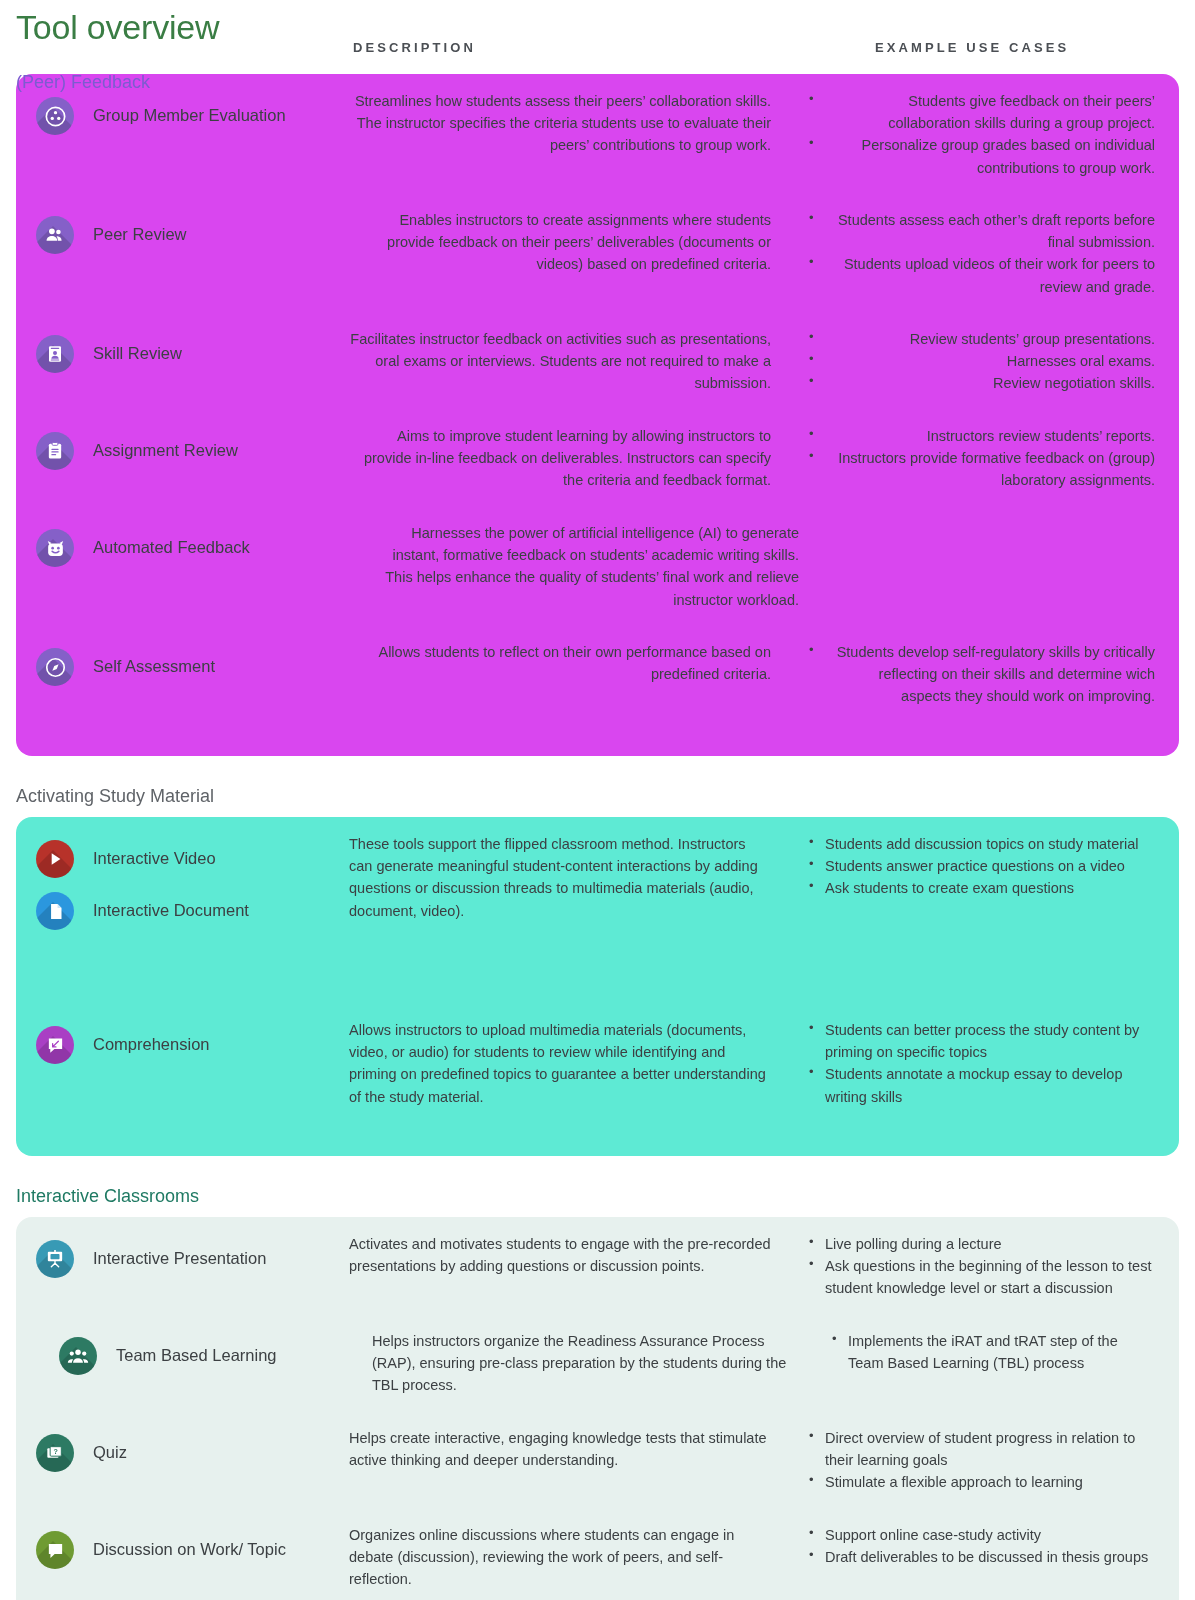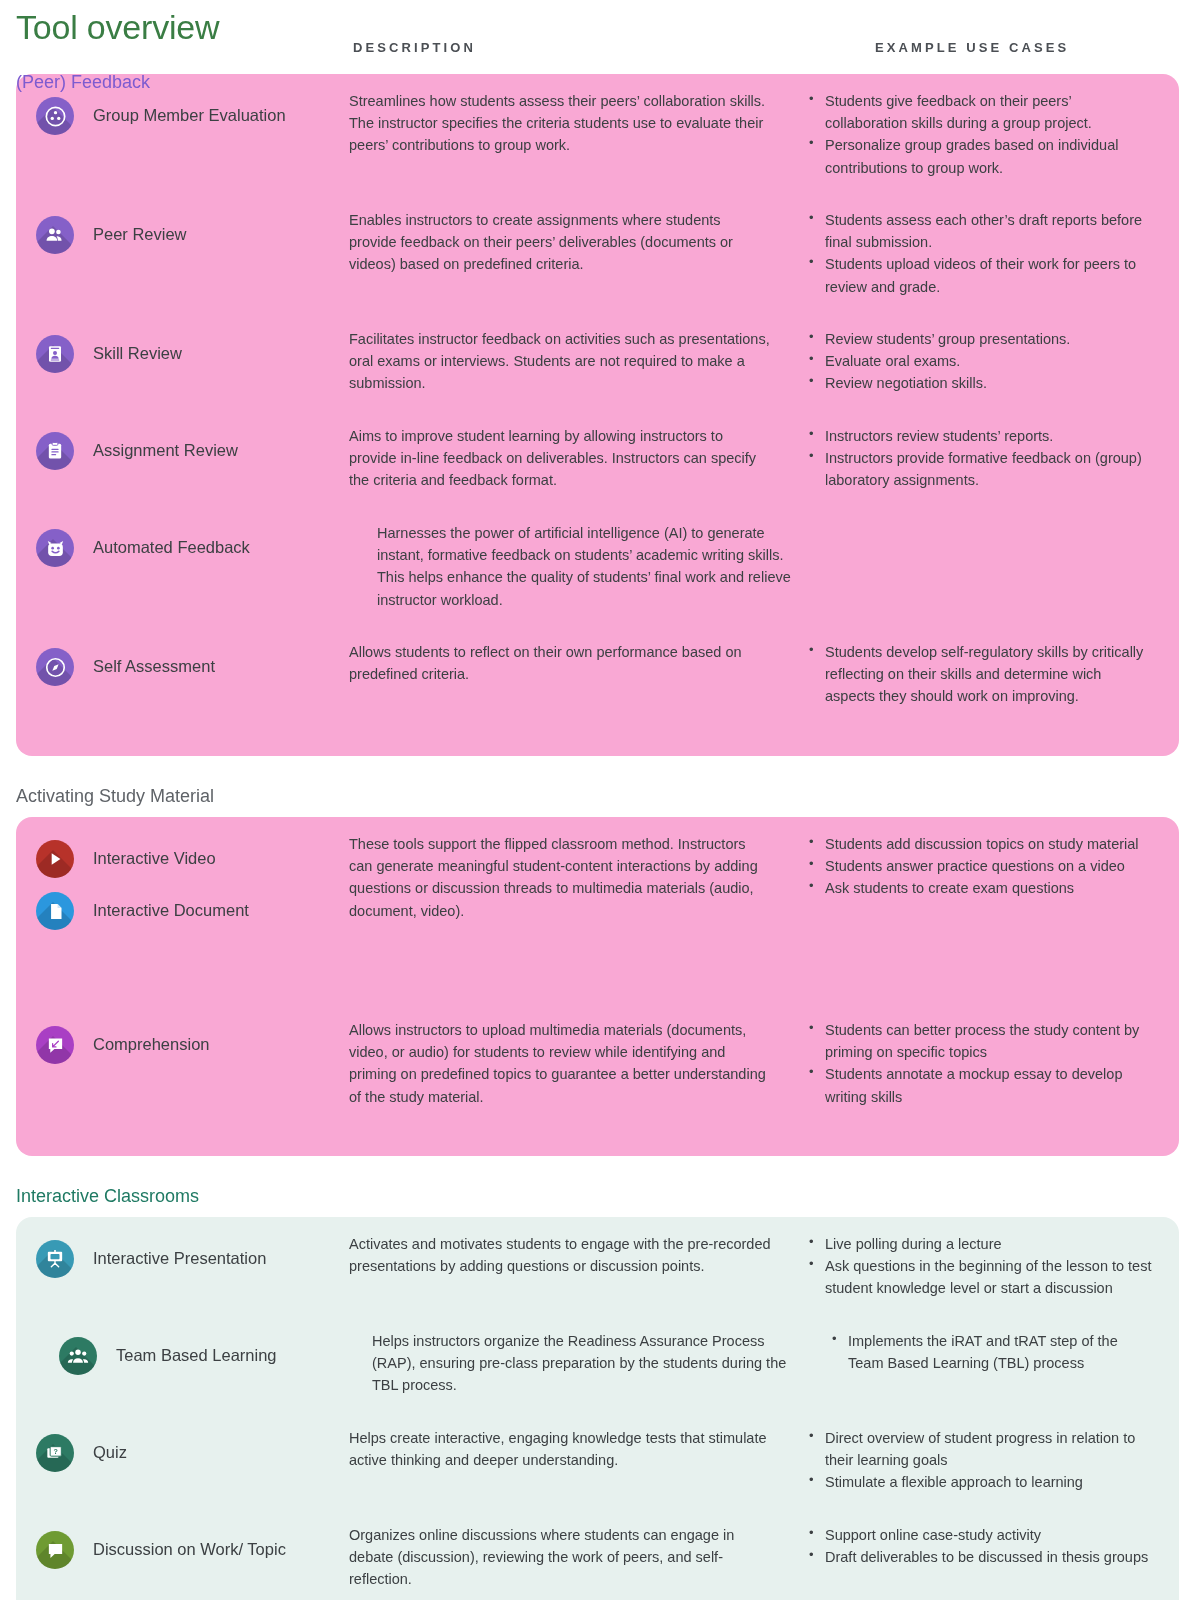--- a/index.html
+++ b/index.html
@@ -56,22 +56,22 @@
   .section-label.green { color: #1f7a63; }
 
   .section-gap { height: 30px; }
 
   
   .card {
     border-radius: 16px;
     margin: 0 16px;
     padding: 16px 0 18px 0;
   }
-  .card.purple { background: #f9a8d4; }
-  .card.gray   { background: #f9a8d4; }
+  .card.purple { background: #d946ef; text-align: right; }
+  .card.gray   { background: #5eead4; }
   .card.mint   { background: #e7f1ee; }
 
   
   .row {
     display: flex;
     align-items: flex-start;
     width: 100%;
   }
 
   .col-tool {
@@ -236,21 +236,21 @@
               </span>
               <span class="tool-name">Skill Review</span>
             </div>
           </div>
           <div class="col-desc">
             <div class="desc-text">Facilitates instructor feedback on activities such as presentations, oral exams or interviews. Students are not required to make a submission.</div>
           </div>
           <div class="col-cases">
             <ul class="case-list">
               <li class="case-item">Review students’ group presentations.</li>
-              <li class="case-item">Evaluate oral exams.</li>
+              <li class="case-item">Harnesses oral exams.</li>
               <li class="case-item">Review negotiation skills.</li>
             </ul>
           </div>
         </div>
         <div class="row" style="min-height: 97px;">
           <div class="col-tool">
             <div class="tool-entry">
               <span class="icon-circle" style="background: rgb(133, 96, 200);">
                 <svg width="20" height="20" viewBox="0 0 24 24">
                   <rect x="4.6" y="3.4" width="14.8" height="17.6" rx="1.8" fill="white"></rect>

